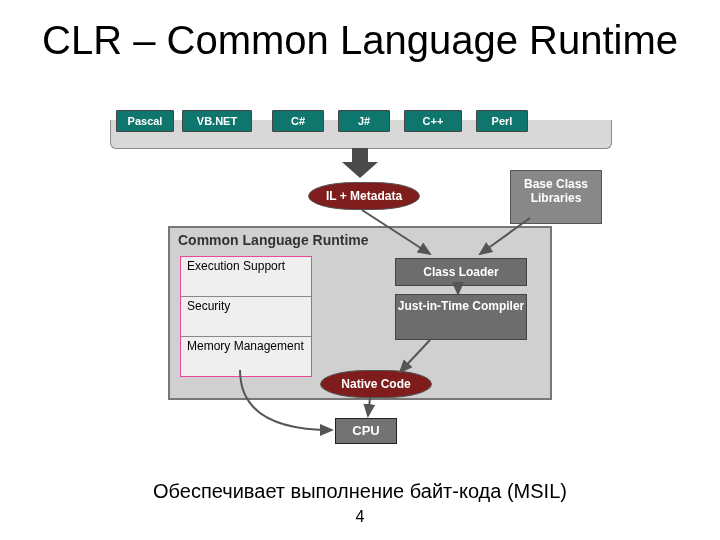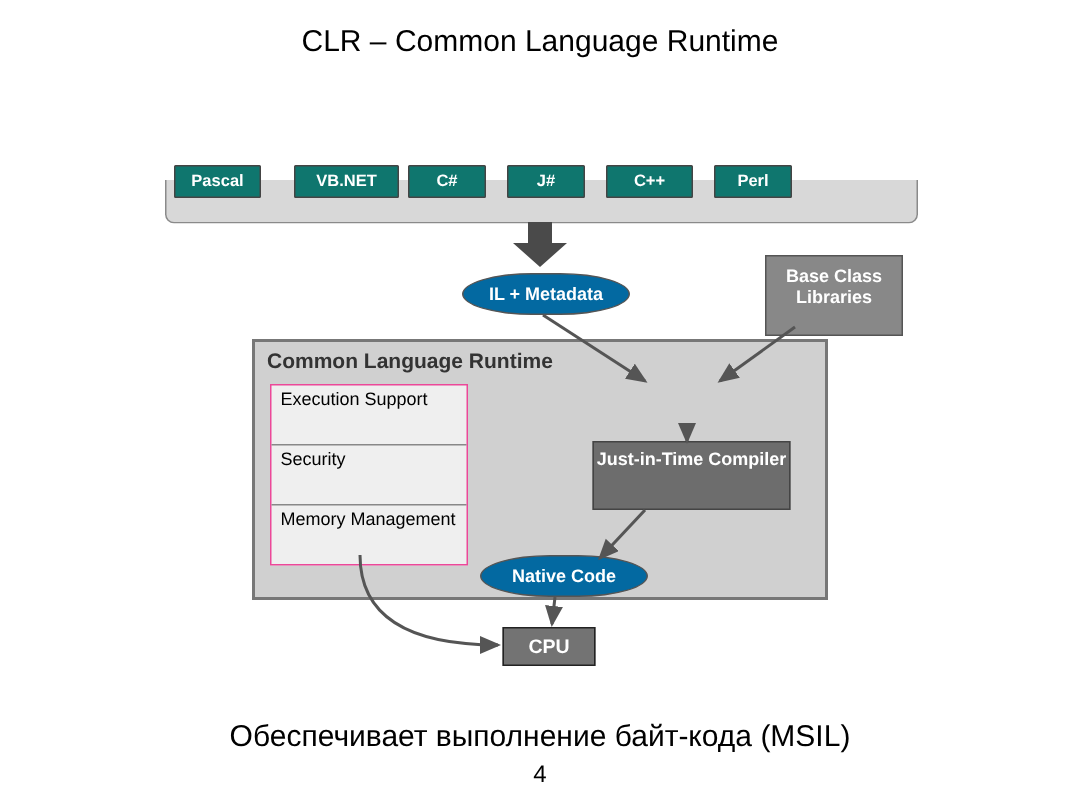--- a/index.html
+++ b/index.html
@@ -1,29 +1,29 @@
 <!DOCTYPE html>
 <html><head>
 <meta charset="utf-8">
 <style>
 html,body{margin:0;padding:0;width:720px;height:540px;background:#fff;font-family:Arial,Helvetica,sans-serif;color:#000}
 .slide{position:relative;width:720px;height:540px}
-.title{position:absolute;top:16px;left:0;width:720px;text-align:center;font-size:20px;font-weight:400;line-height:1.2}
+.title{position:absolute;top:16px;left:0;width:720px;text-align:center;font-size:40px;font-weight:400;line-height:1.2}
 .caption{position:absolute;top:480px;left:0;width:720px;text-align:center;font-size:20px}
 .pagenum{position:absolute;top:508px;left:0;width:720px;text-align:center;font-size:16px}
 .diagram{position:absolute;top:110px;left:110px;width:500px;height:360px}
 
 .lang{position:absolute;top:0;height:20px;width:56px;background:#0f766e;color:#fff;font-size:11px;font-weight:bold;text-align:center;line-height:20px;border:1px solid #444;border-radius:1px}
 .tray{position:absolute;top:10px;left:0;width:500px;height:28px;background:#d8d8d8;border:1px solid #8a8a8a;border-top:none;border-radius:0 0 6px 6px}
 
 .bigarrow{position:absolute;top:38px;left:230px;width:40px;height:30px}
 .bigarrow .stem{width:16px;height:14px;background:#4a4a4a;margin:0 auto}
 .bigarrow .head{width:0;height:0;border-left:18px solid transparent;border-right:18px solid transparent;border-top:16px solid #4a4a4a;margin:0 auto}
 
-.pill{position:absolute;background:#0369a1;color:#fff;font-size:12px;font-weight:bold;text-align:center;border:1px solid #555;border-radius:50%/60%}
+.pill{position:absolute;background:#7f1d1d;color:#fff;font-size:12px;font-weight:bold;text-align:center;border:1px solid #555;border-radius:50%/60%}
 .il{top:72px;left:198px;width:110px;height:26px;line-height:26px}
 .native{top:260px;left:210px;width:110px;height:26px;line-height:26px}
 
 .clrbox{position:absolute;top:116px;left:58px;width:380px;height:170px;background:#d0d0d0;border:2px solid #777}
 .clrlabel{position:absolute;top:4px;left:8px;font-size:14px;font-weight:bold;color:#333}
 .svcbox{position:absolute;left:10px;top:28px;width:130px;border:1px solid #ec4899;background:#efefef}
 .svc{height:33px;border-bottom:1px solid #888;font-size:12px;padding:3px 6px;line-height:1.15}
 .svc:last-child{border-bottom:none}
 .darkbox{position:absolute;background:#6d6d6d;color:#fff;font-size:12px;font-weight:bold;text-align:center;border:1px solid #444}
 .loader{top:30px;left:225px;width:130px;height:26px;line-height:26px}
@@ -34,21 +34,21 @@
 </style>
 </head>
 <body>
 
 <div class="slide">
   <div class="title">CLR – Common Language Runtime</div>
 
   <div class="diagram">
     <div class="tray"></div>
     <div class="lang" style="left:6px">Pascal</div>
-    <div class="lang" style="left:86px;width:68px">VB.NET</div>
+    <div class="lang" style="left:72px;width:68px">VB.NET</div>
     <div class="lang" style="left:162px;width:50px">C#</div>
     <div class="lang" style="left:228px;width:50px">J#</div>
     <div class="lang" style="left:294px;width:56px">C++</div>
     <div class="lang" style="left:366px;width:50px">Perl</div>
 
     <div class="bigarrow">
         <div class="stem"></div>
         <div class="head"></div>
       </div>
 
@@ -56,20 +56,21 @@
 
     <div class="bcl">Base Class Libraries</div>
 
     <div class="clrbox">
       <div class="clrlabel">Common Language Runtime</div>
       <div class="svcbox">
         <div class="svc">Execution Support</div>
         <div class="svc">Security</div>
         <div class="svc">Memory Management</div>
       </div>
+      <div class="darkbox loader">Class Loader</div>
       <div class="darkbox jit">Just-in-Time Compiler</div>
     </div>
 
     <div class="pill native">Native Code</div>
     <div class="cpu">CPU</div>
 
     <svg class="arrows">
       <defs>
         <marker id="ah" markerWidth="8" markerHeight="8" refX="6" refY="3" orient="auto">
           <path d="M0,0 L7,3 L0,6 Z" fill="#555"></path>

